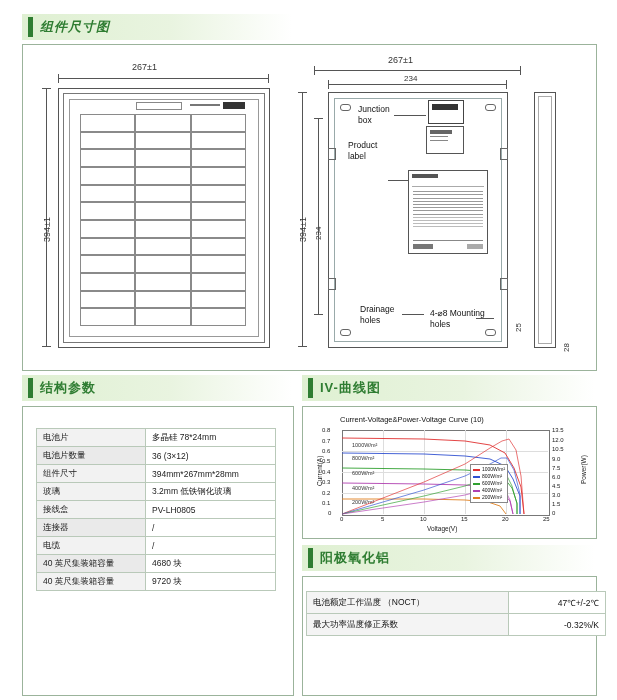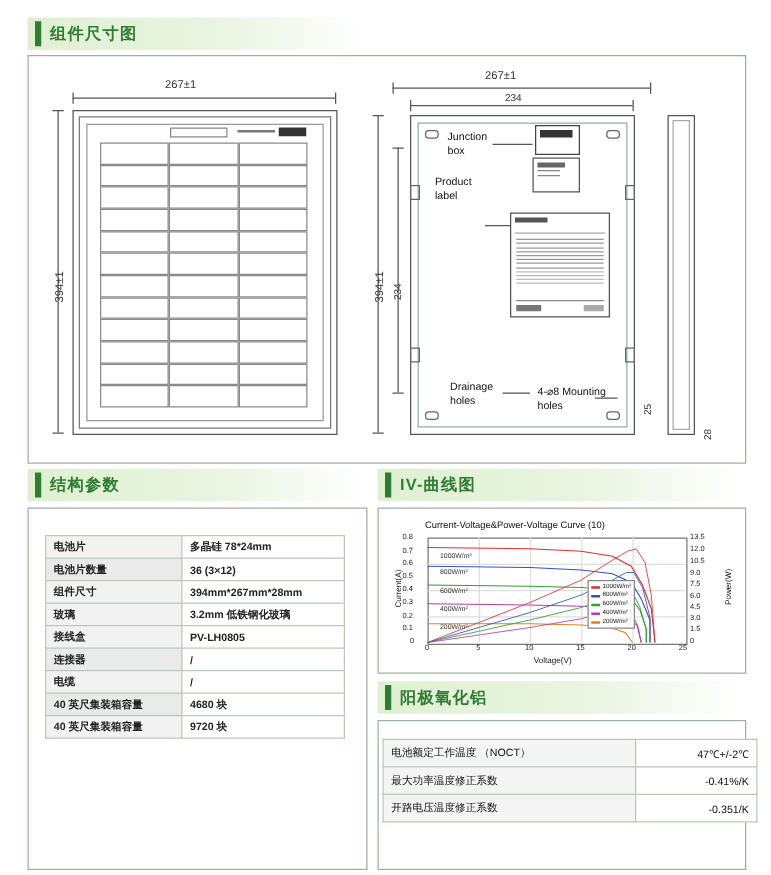--- a/index.html
+++ b/index.html
@@ -40,21 +40,21 @@
   .rot{transform:rotate(-90deg);transform-origin:0 0;}
   .lbl{position:absolute;font-size:8px;color:#111;white-space:nowrap;}
   .lbl-b{font-size:8.5px;}
 
   
   .cellgrid{position:absolute;display:grid;}
   .cellgrid div{border:0.5px solid #8a8a8a;}
 
   
   table{border-collapse:collapse;font-size:8.5px;}
-  .ptab{position:absolute;width:240px;font-weight:bold;}
+  .ptab{position:absolute;width:240px;}
   .ptab td{border:1px solid #b9c9b9;height:17px;padding:0 6px;color:#222;}
   .ptab td.k{width:96px;background:#f2f2f2;}
   .ptab td.v{background:#fff;}
   .ptab tr.alt td.k{background:#eaeaea;}
 
   .ttab{position:absolute;width:300px;}
   .ttab td{border:1px solid #b9c9b9;height:21px;padding:0 6px;margin-left:16px;}
   .ttab td.k{background:#f4f4f4;}
   .ttab td.v{background:#fff;text-align:right;width:84px;}
 
@@ -68,21 +68,21 @@
   .curvelbl{position:absolute;font-size:5.5px;color:#333;white-space:nowrap;}
   .legend{position:absolute;border:1px solid #888;background:#fff;font-size:5px;padding:1px 2px;line-height:7px;}
   .lgrow{display:flex;align-items:center;gap:2px;}
   .lgsw{width:7px;height:2px;display:inline-block;}
 </style>
 </head>
 <body>
 
 <div class="page">
 
-  <div class="sec-head" style="left:22px;top:14px;width:270px;">
+  <div class="sec-head" style="left:22px;top:14px;width:270px;font-style:italic;">
     <div class="bar"></div>
     <div class="ttl">组件尺寸图</div>
   </div>
 
   <div class="box" style="left:22px;top:44px;width:573px;height:325px;"></div>
 
   <div class="draw" style="left:40px;top:52px;width:245px;height:310px;">
 
     <div class="ln hline" style="left:18px;top:26px;width:210px;"></div>
     <div class="ln vline" style="left:18px;top:22px;height:9px;"></div>
@@ -378,22 +378,18 @@
   <div class="box" style="left:302px;top:576px;width:293px;height:118px;"></div>
 
   <table class="ttab" style="left:306px;top:591px;">
     <tbody id="temp-body">
         <tr>
           <td class="k">电池额定工作温度 （NOCT）</td>
           <td class="v">47℃+/-2℃</td>
         </tr>
         <tr>
           <td class="k">最大功率温度修正系数</td>
-          <td class="v">-0.41%/K</td>
-        </tr>
-        <tr>
-          <td class="k">开路电压温度修正系数</td>
-          <td class="v">-0.351/K</td>
+          <td class="v">-0.32%/K</td>
         </tr>
       </tbody>
   </table>
 
 </div>
 
 </body></html>

